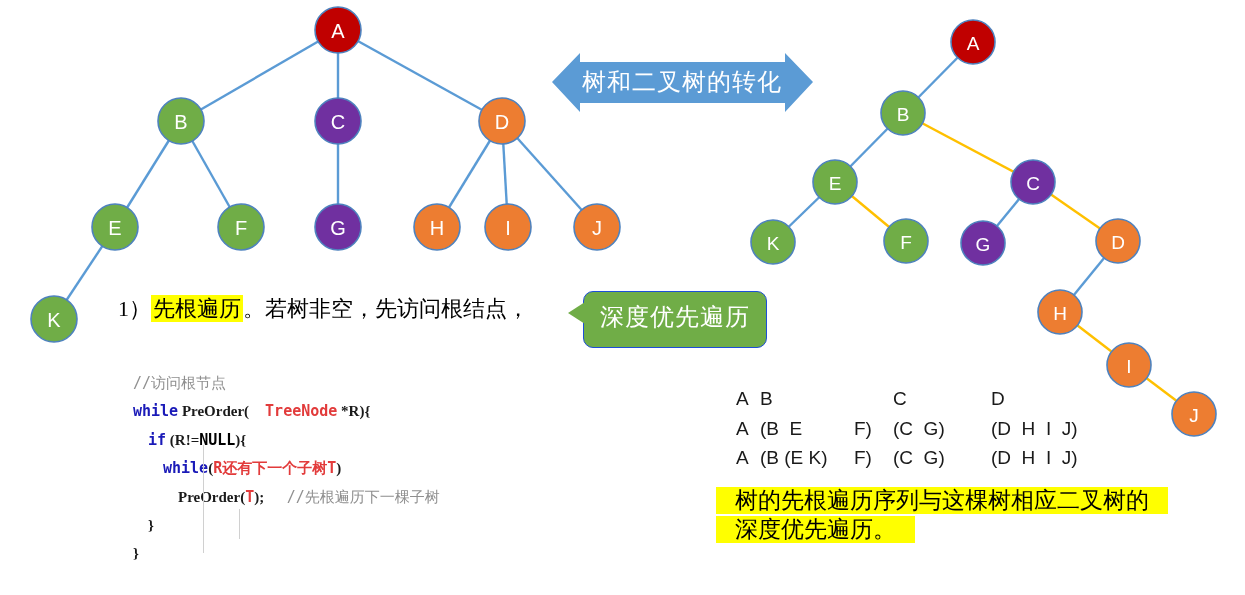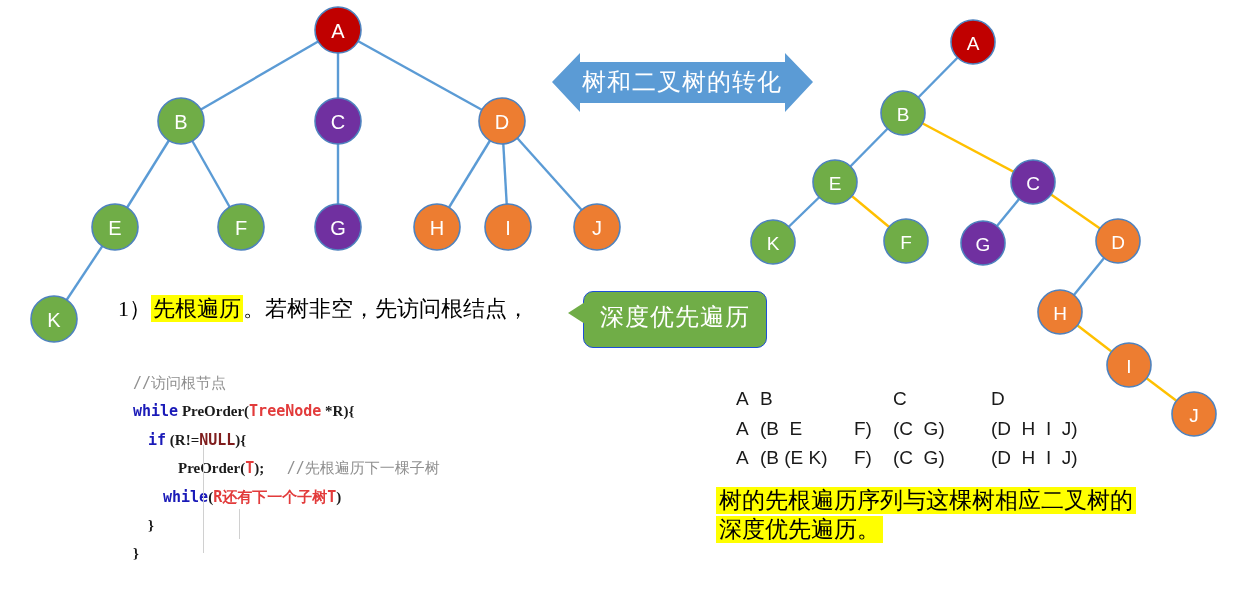--- a/index.html
+++ b/index.html
@@ -26,37 +26,37 @@
   #callout .tail{position:absolute;left:-16px;top:10px;width:0;height:0;
        border-top:11px solid transparent;border-bottom:11px solid transparent;
        border-right:17px solid #70AD47;}
 
   
   #code{position:absolute;left:133px;top:369px;width:560px;
        font-family:"DejaVu Sans Mono","Liberation Mono",monospace;font-size:15px;font-weight:bold;}
   .code-line{white-space:pre;height:28.4px;line-height:28.4px;}
   .tk-pl{color:#1a1a1a;font-family:Liberation Serif, serif;}
   .tk-kw{color:#1a1ab8;font-weight:bold;}
-  .tk-ty{color:#e23b3b;}
-  .tk-nl{color:#7f1d1d;font-weight:bold;}
+  .tk-ty{color:#e23b3b;margin-left:16px;}
+  .tk-nl{color:#000000;font-weight:bold;}
   .tk-rd{color:#e23b3b;}
   .tk-cm{color:#8f8f8f;font-weight:normal;}
   .indent-guide{position:absolute;width:1px;background:#d0d0d0;}
   #guide1{left:70px;top:76px;height:108px;}
   #guide2{left:106px;top:140px;height:30px;}
 
   
   #sequences{position:absolute;left:736px;top:388px;color:#1a1a1a;font-size:19px;}
   .seq-row{display:grid;grid-template-columns:24px 94px 39px 98px auto;height:29.5px;align-items:start;}
   .sc{white-space:pre;}
 
   
   #note{position:absolute;left:716px;top:486px;font-family:"Liberation Serif",serif;
        font-size:23px;line-height:29px;color:#000;}
-  #note .hl{padding:1px 3px;}
+  #note .hl{padding:1px 19px;}
 </style>
 </head>
 <body>
 
 <div id="root">
 
   <svg id="diagram" viewBox="0 0 1245 595" xmlns="http://www.w3.org/2000/svg">
     <g id="left-tree-g">
         <line x1="338" y1="30" x2="181" y2="121" stroke="#5B9BD5" stroke-width="2.4"></line>
         <line x1="338" y1="30" x2="338" y2="121" stroke="#5B9BD5" stroke-width="2.4"></line>
@@ -138,22 +138,22 @@
     <div class="tail"></div>
     <div class="callout-text">深度优先遍历</div>
   </div>
 
   <div id="code">
     <div id="guide1" class="indent-guide"></div>
     <div id="guide2" class="indent-guide"></div>
   <div class="code-line"><span class="tk-cm">//访问根节点</span></div>
       <div class="code-line"><span class="tk-kw">while</span><span class="tk-pl"> PreOrder(</span><span class="tk-ty">TreeNode</span><span class="tk-pl"> *R){</span></div>
       <div class="code-line"><span class="tk-pl">    </span><span class="tk-kw">if</span><span class="tk-pl"> (R!=</span><span class="tk-nl">NULL</span><span class="tk-pl">){</span></div>
+      <div class="code-line"><span class="tk-pl">        </span><span class="tk-kw">while</span><span class="tk-pl">(</span><span class="tk-rd">R还有下一个子树T</span><span class="tk-pl">)</span></div>
       <div class="code-line"><span class="tk-pl">            PreOrder(</span><span class="tk-rd">T</span><span class="tk-pl">);      </span><span class="tk-cm">//先根遍历下一棵子树</span></div>
-      <div class="code-line"><span class="tk-pl">        </span><span class="tk-kw">while</span><span class="tk-pl">(</span><span class="tk-rd">R还有下一个子树T</span><span class="tk-pl">)</span></div>
       <div class="code-line"><span class="tk-pl">    }</span></div>
       <div class="code-line"><span class="tk-pl">}</span></div>
     </div>
 
   <div id="sequences">
     <div class="seq-row">
       <span class="sc">A</span>
       <span class="sc">B</span>
       <span class="sc"></span>
       <span class="sc">C</span>

